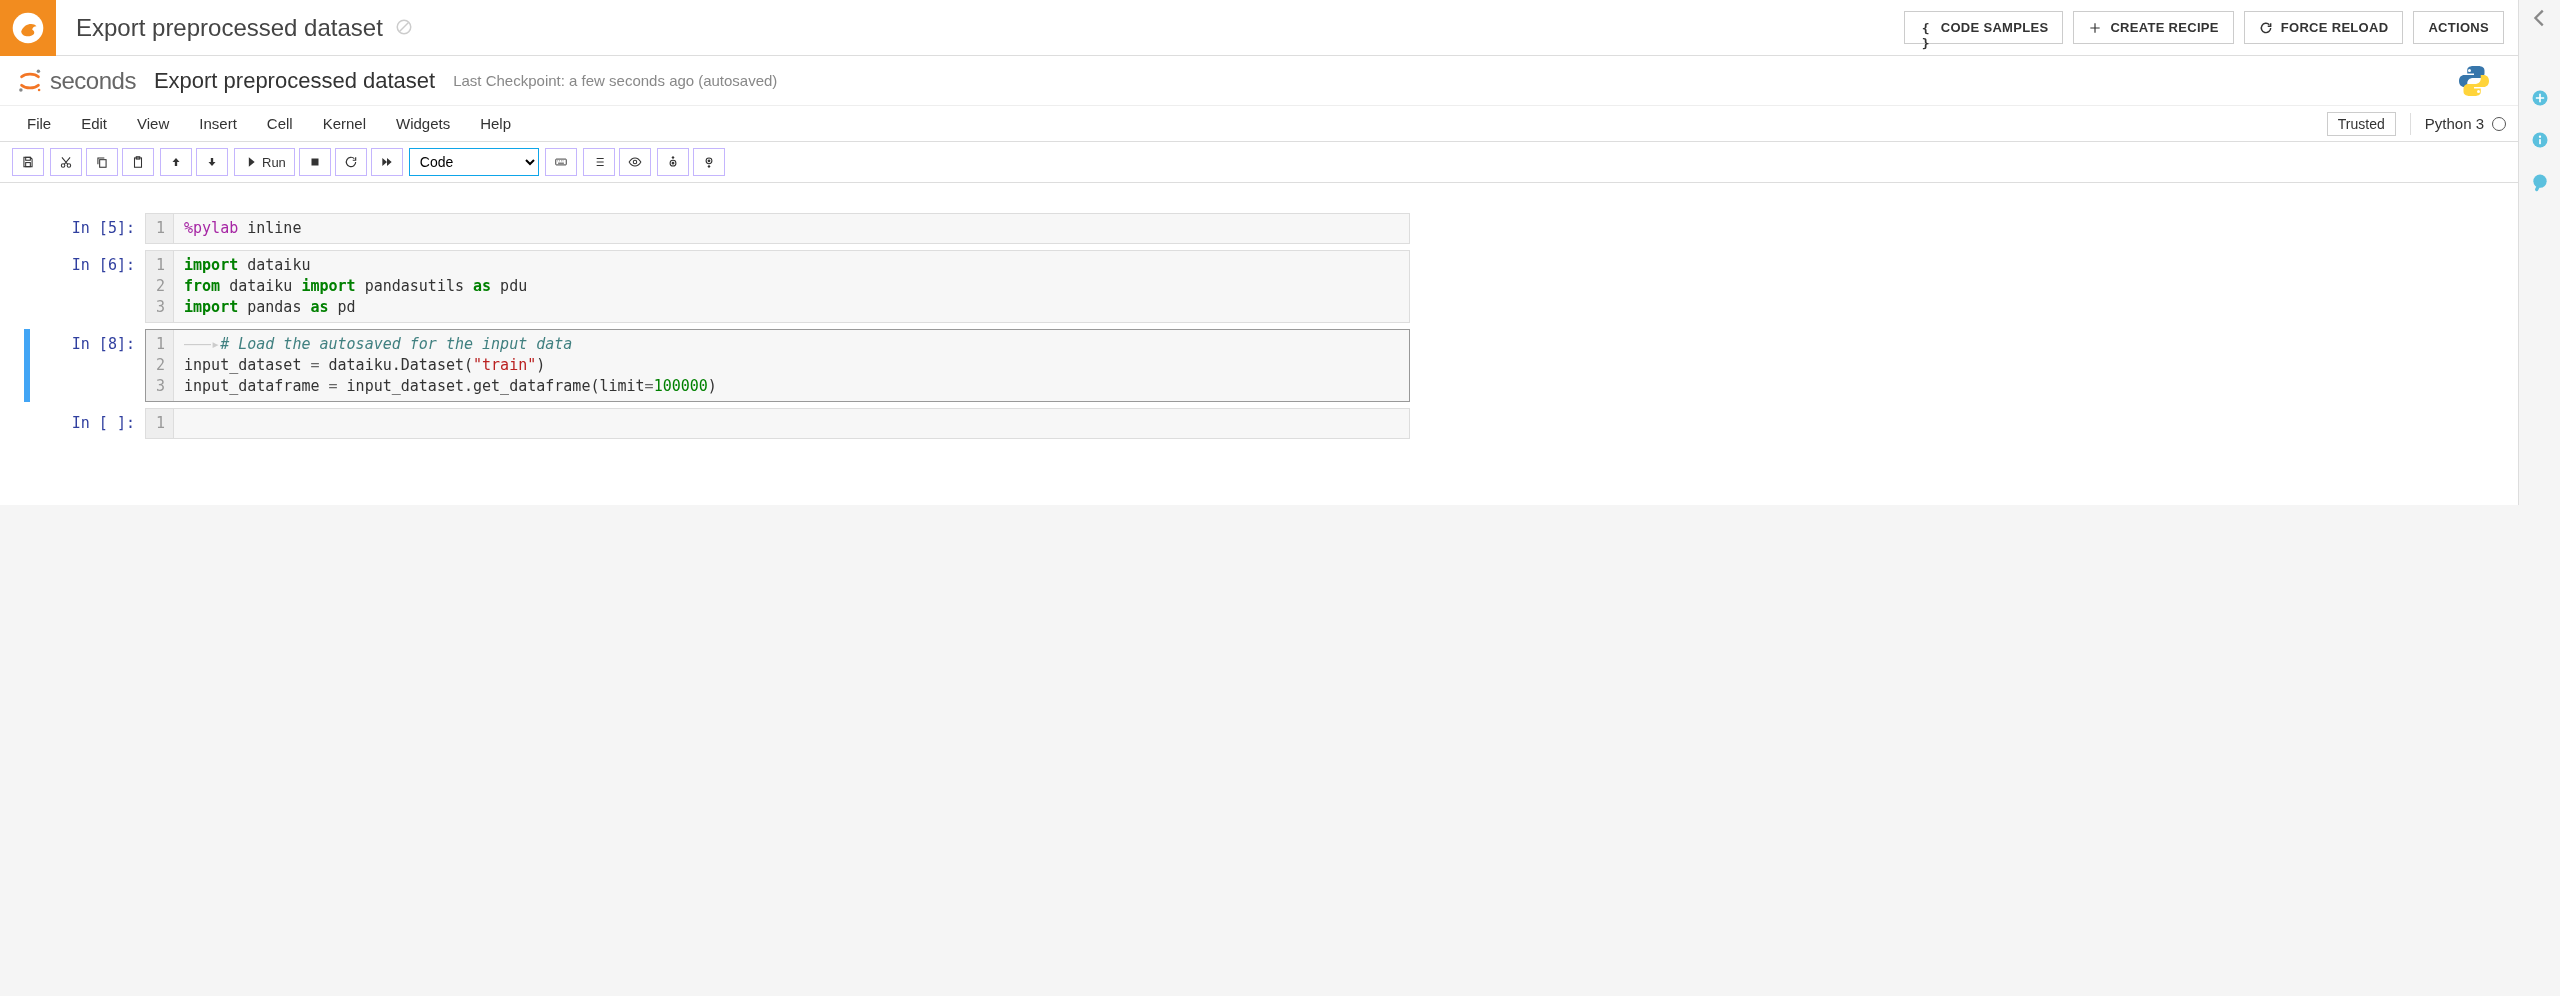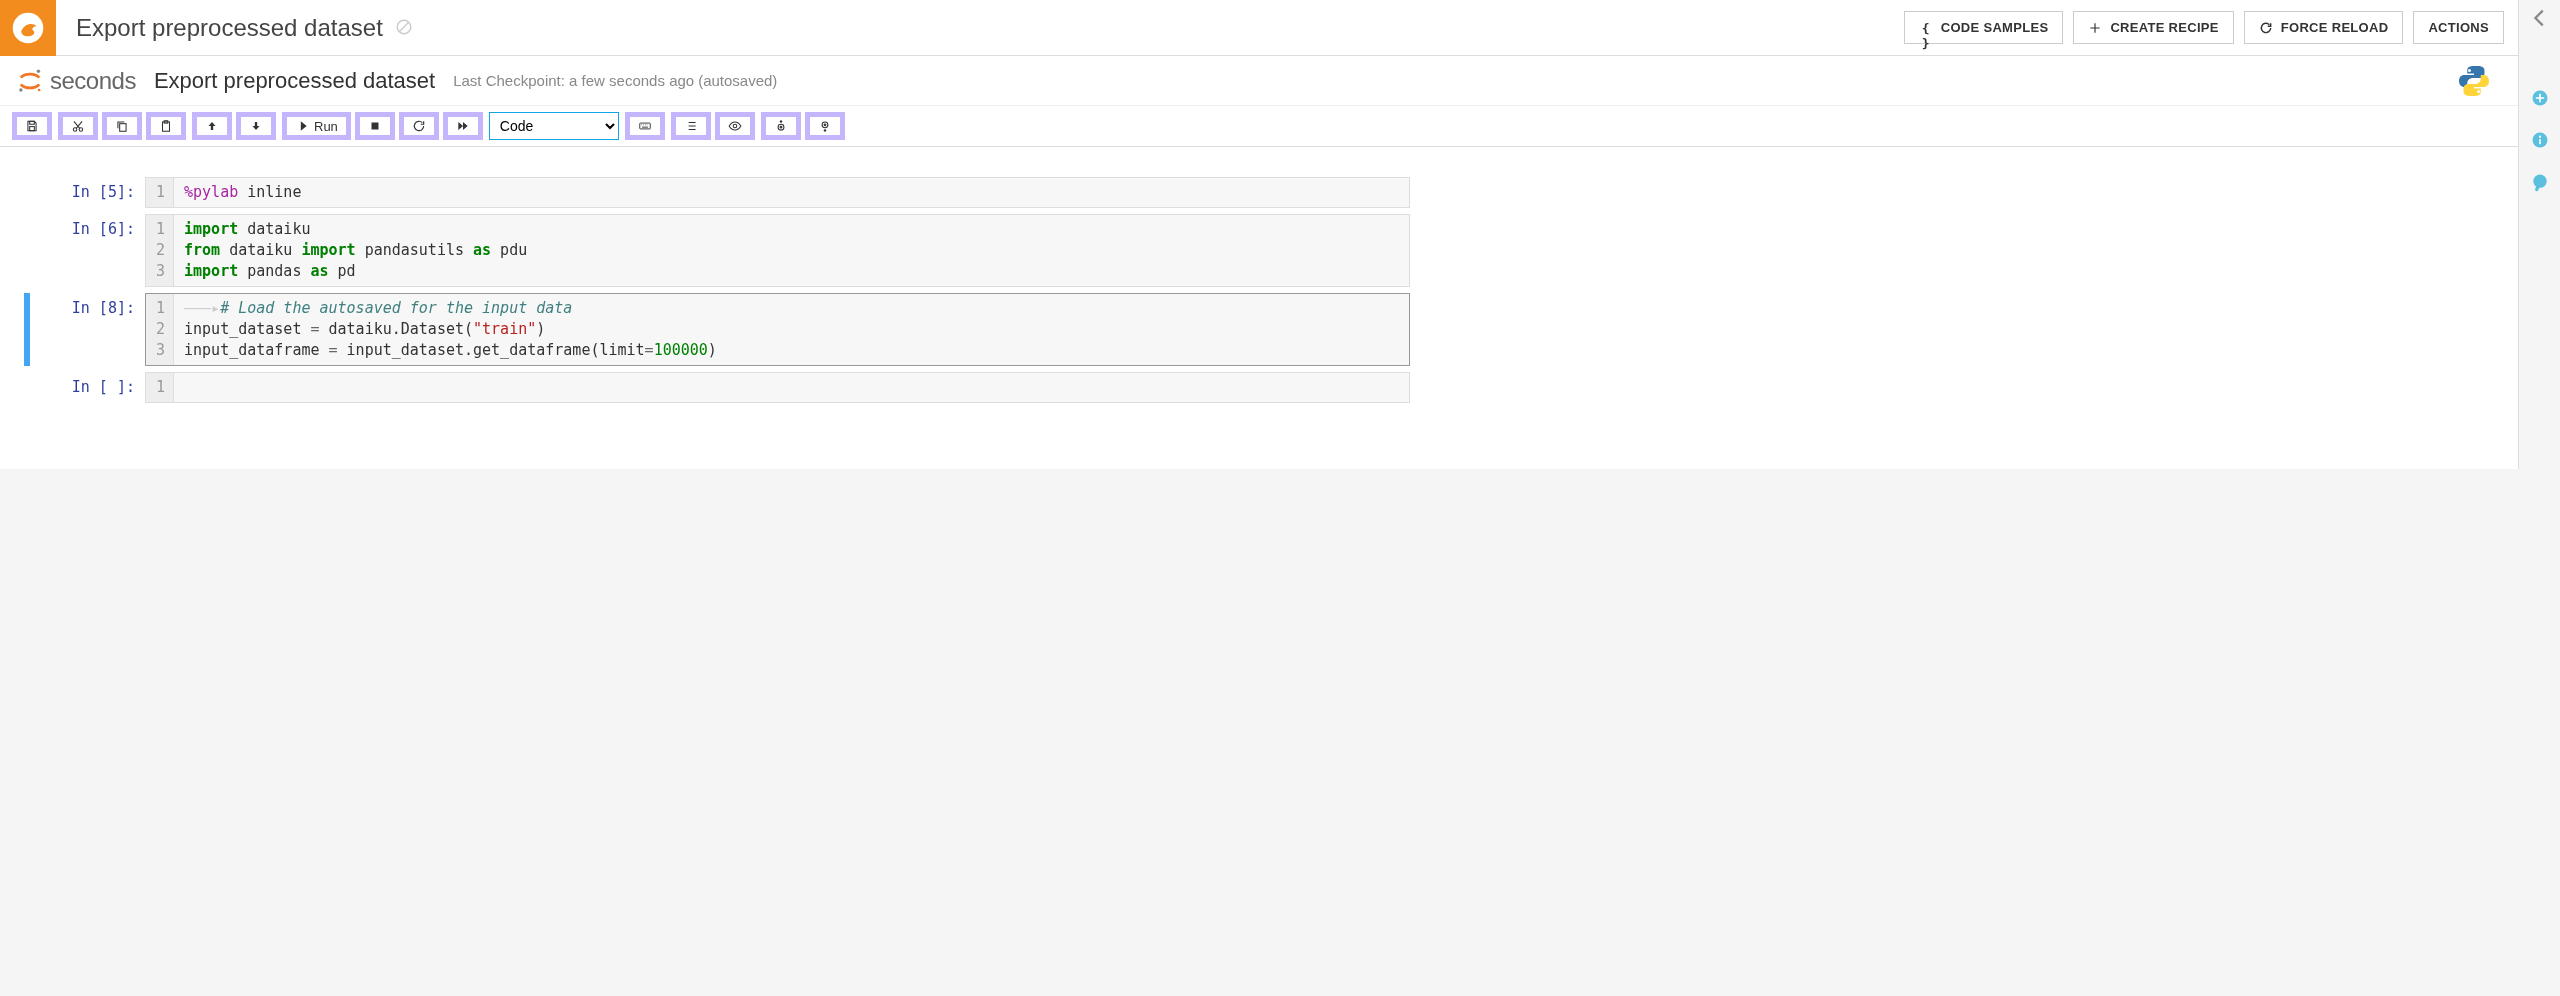--- a/index.html
+++ b/index.html
@@ -32,21 +32,21 @@
 
 .menu-bar { display:flex; align-items:center; background:#fff; border-bottom:1px solid #ddd; height:36px; padding:0 12px; }
 .menu-item { padding:0 15px; color:#333; font-size:15px; cursor:pointer; }
 .menu-spacer { flex:1; }
 .trusted { border:1px solid #ccc; padding:3px 10px; font-size:14px; color:#333; margin-right:14px; cursor:default;}
 .kernel-ind { display:flex; align-items:center; gap:8px; padding-left:14px; border-left:1px solid #ddd; height:22px; font-size:15px; color:#333;}
 .kernel-dot { width:14px; height:14px; border:1.5px solid #555; border-radius:50%; }
 
 .tool-bar { display:flex; align-items:center; background:#fff; border-bottom:1px solid #ddd; padding:6px 12px; gap:6px; }
 .tb-group { display:flex; gap:4px; }
-.tb-btn { border:5px solid #c4b5fd; background:#fff; min-width:30px; height:28px; padding:0 8px; display:flex; align-items:center; justify-content:center; cursor:pointer; color:#333; font-size:13px;}
+.tb-btn { border:1px solid #c4b5fd; background:#fff; min-width:30px; height:28px; padding:0 8px; display:flex; align-items:center; justify-content:center; cursor:pointer; color:#333; font-size:13px;}
 .tb-btn svg { width:14px; height:14px; }
 .tb-run { display:flex; align-items:center; gap:5px; font-weight:400;}
 .tb-select { border:1px solid #0ea5e9; background:#fff; height:28px; width:130px; padding:0 6px; font-size:14px; cursor:pointer; }
 
 .nb-area { background:#fff; margin:0 auto; padding:30px 20px 60px 20px;}
 .nb-wrap { max-width:1380px; margin:0 auto 0 10px; }
 
 .cell { display:flex; margin-bottom:6px; position:relative;}
 .cell.selected::before { content:""; position:absolute; left:-6px; top:0; bottom:0; width:6px; background:#42A5F5; }
 .cell.selected .input-box { border:1px solid #999; }
@@ -129,20 +129,36 @@
     <span class="py-logo">
       <svg viewBox="0 0 48 48">
             <path d="M24 4c-8 0-9 3-9 6v4h9v2H11c-4 0-7 3-7 8s3 8 7 8h4v-5c0-4 3-7 8-7h9c3 0 6-2 6-6V10c0-3-2-6-9-6h-5z" fill="#3776ab"></path>
             <circle cx="18" cy="10" r="2" fill="#fff"></circle>
             <path d="M24 44c8 0 9-3 9-6v-4h-9v-2h13c4 0 7-3 7-8s-3-8-7-8h-4v5c0 4-3 7-8 7h-9c-3 0-6 2-6 6v4c0 3 2 6 9 6h5z" fill="#ffd43b"></path>
             <circle cx="30" cy="38" r="2" fill="#fff"></circle>
           </svg>
     </span>
   </div>
 
+  <div class="menu-bar">
+    <span class="menu-item">File</span>
+    <span class="menu-item">Edit</span>
+    <span class="menu-item">View</span>
+    <span class="menu-item">Insert</span>
+    <span class="menu-item">Cell</span>
+    <span class="menu-item">Kernel</span>
+    <span class="menu-item">Widgets</span>
+    <span class="menu-item">Help</span>
+    <div class="menu-spacer"></div>
+    <span class="trusted">Trusted</span>
+    <span class="kernel-ind">
+      <span>Python 3</span>
+      <span class="kernel-dot"></span>
+    </span>
+  </div>
 
   <div class="tool-bar">
     <div class="tb-group">
       <button class="tb-btn">
             <svg viewBox="0 0 24 24" fill="none" stroke="#333" stroke-width="1.8">
               <path d="M5 4h11l3 3v13H5z"></path>
               <rect x="8" y="4" width="8" height="5"></rect>
               <rect x="8" y="13" width="8" height="7"></rect>
             </svg>
           </button>

